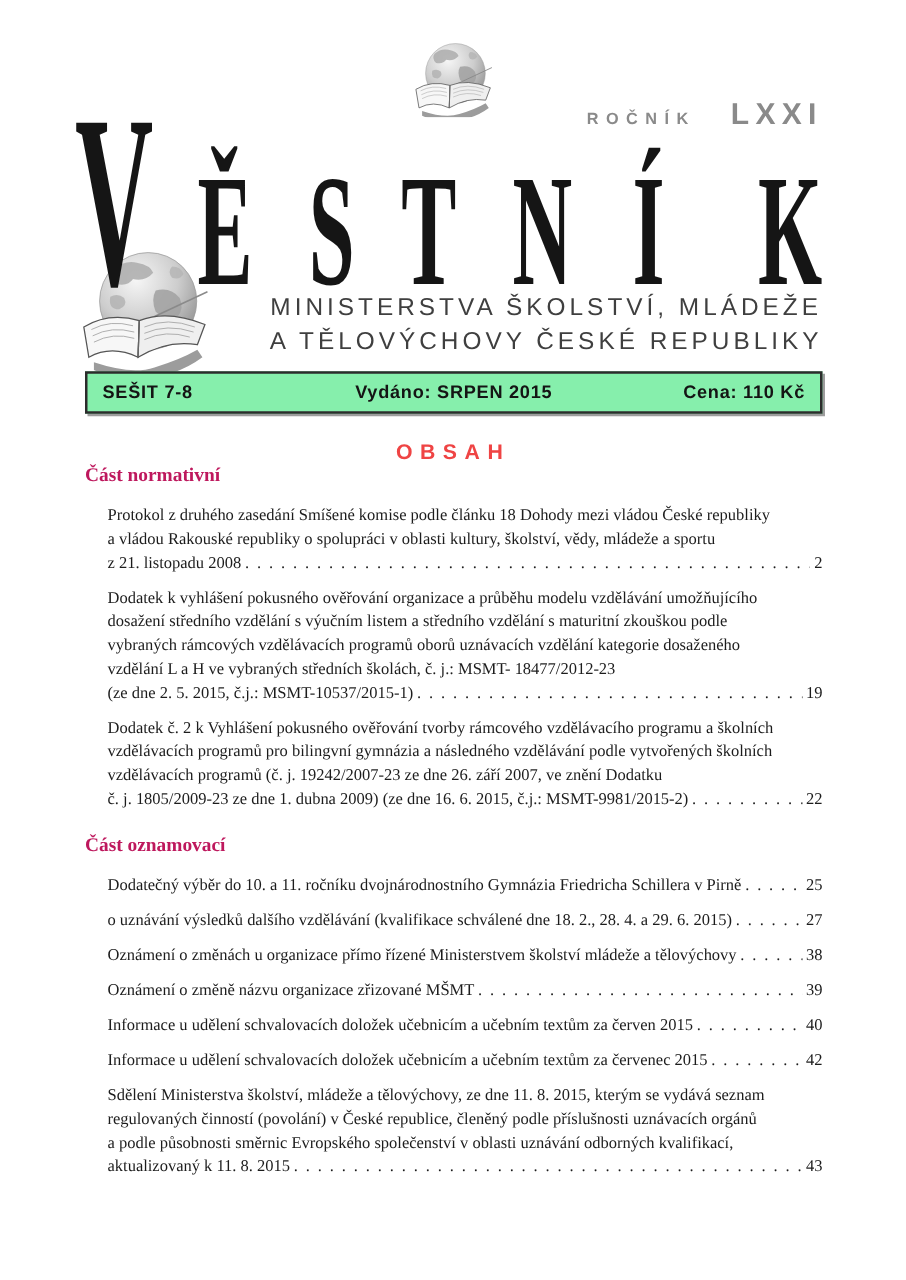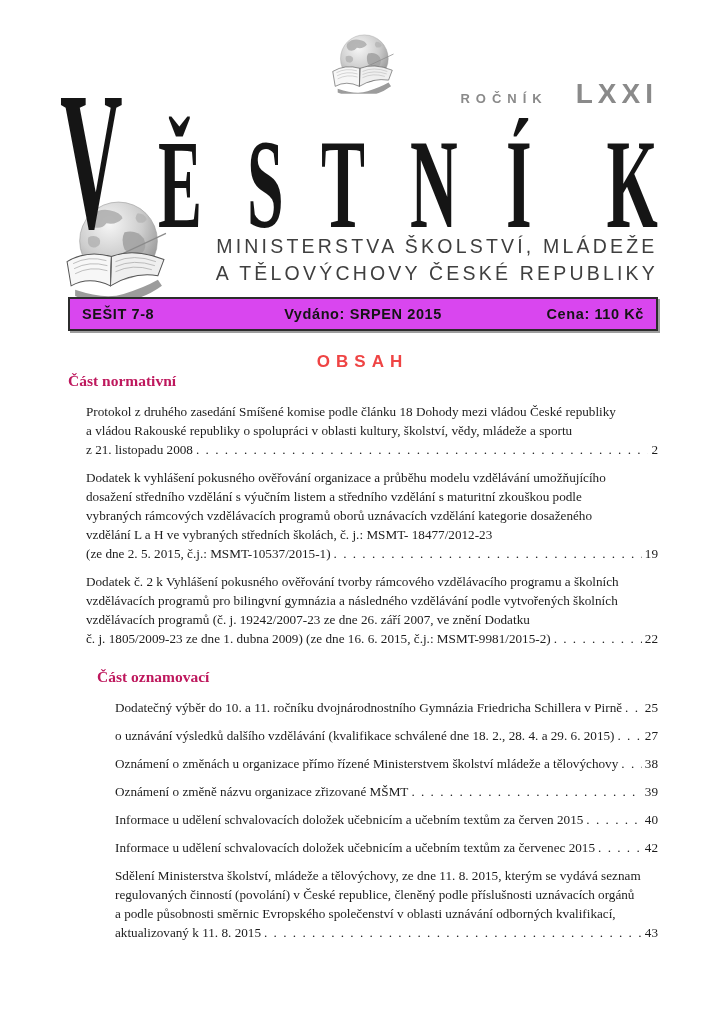--- a/index.html
+++ b/index.html
@@ -15,59 +15,59 @@
   .logo { position:absolute; }
   .logo-small { left:329px; top:34px; width:67px; height:60px; }
   .logo-large { left:61px; top:201px; width:109px; height:97px; }
 
   .volume {
     position:absolute; right:67px; top:78px;
     display:flex; align-items:baseline; gap:28px;
     font-family:"Liberation Sans", sans-serif; font-weight:bold; color:#8a8a8a;
   }
   .volume-label { font-size:13px; letter-spacing:6px; }
-  .volume-value { font-size:28px; letter-spacing:5px; }
+  .volume-value { font-size:24px; letter-spacing:5px; }
 
   .title {
     position:absolute; left:60px; top:62px; width:598px; margin:0;
     display:flex; justify-content:space-between; align-items:baseline;
     font-family:"Liberation Serif", serif; font-weight:bold; color:#151515;
     z-index:2; white-space:nowrap;
   }
   .title .lt { display:inline-block; line-height:1; }
   .title .cap { font-size:197px; transform:scaleX(0.44); transform-origin:left; margin-right:-48px; }
   .title .sm  { font-size:127px; transform:scaleX(0.52); transform-origin:left; }
   .title .sm.last { transform-origin:right; }
 
   .subtitle {
     position:absolute; right:67px; top:233px; z-index:2;
     text-align:center; font-family:"Liberation Sans", sans-serif;
     font-size:19.5px; letter-spacing:3.2px; line-height:27px; color:#3f3f3f;
   }
 
   .info-bar {
     position:absolute; left:68px; top:297px; width:590px; height:34px; box-sizing:border-box;
-    background:#d946ef; border:2px solid #2c2c2c; box-shadow:2px 2px 0 #9d9d9d;
+    background:#86efac; border:2px solid #2c2c2c; box-shadow:2px 2px 0 #9d9d9d;
     display:flex; align-items:center; padding:0 12px; z-index:3;
     font-family:"Liberation Sans", sans-serif; font-weight:bold;
     font-size:14.5px; letter-spacing:0.6px; color:#141414;
   }
   .info-bar .cell-l { flex:1; text-align:left; }
   .info-bar .cell-c { flex:1.5; text-align:center; }
   .info-bar .cell-r { flex:1; text-align:right; }
 
   
   .obsah {
     position:absolute; left:0; right:0; top:348px; margin:4px;
     text-align:center; font-family:"Liberation Sans", sans-serif;
     font-size:17px; font-weight:bold; letter-spacing:6px; color:#ef4444;
   }
 
   .toc { position:absolute; left:68px; right:67px; top:372px; }
-  .toc-section + .toc-section { margin-top:20px;margin-left:29px; }
+  .toc-section + .toc-section { margin-top:20px; }
   .section-title {
     margin:0 0 12px 0; font-size:15.5px; font-weight:bold; color:#be185d;
     font-family:"Liberation Serif", serif;
   }
   .toc-entry { padding-left:18px; margin-bottom:9px; font-size:13.2px; line-height:19px; color:#1c1c1c; }
   .toc-line { white-space:nowrap; }
   .toc-line.with-page { display:flex; align-items:center; }
   .line-text { flex:0 0 auto; }
   .leader { flex:1 1 auto; min-width:0; overflow:hidden; white-space:nowrap; margin:0 3px; }
   .leader::after {

